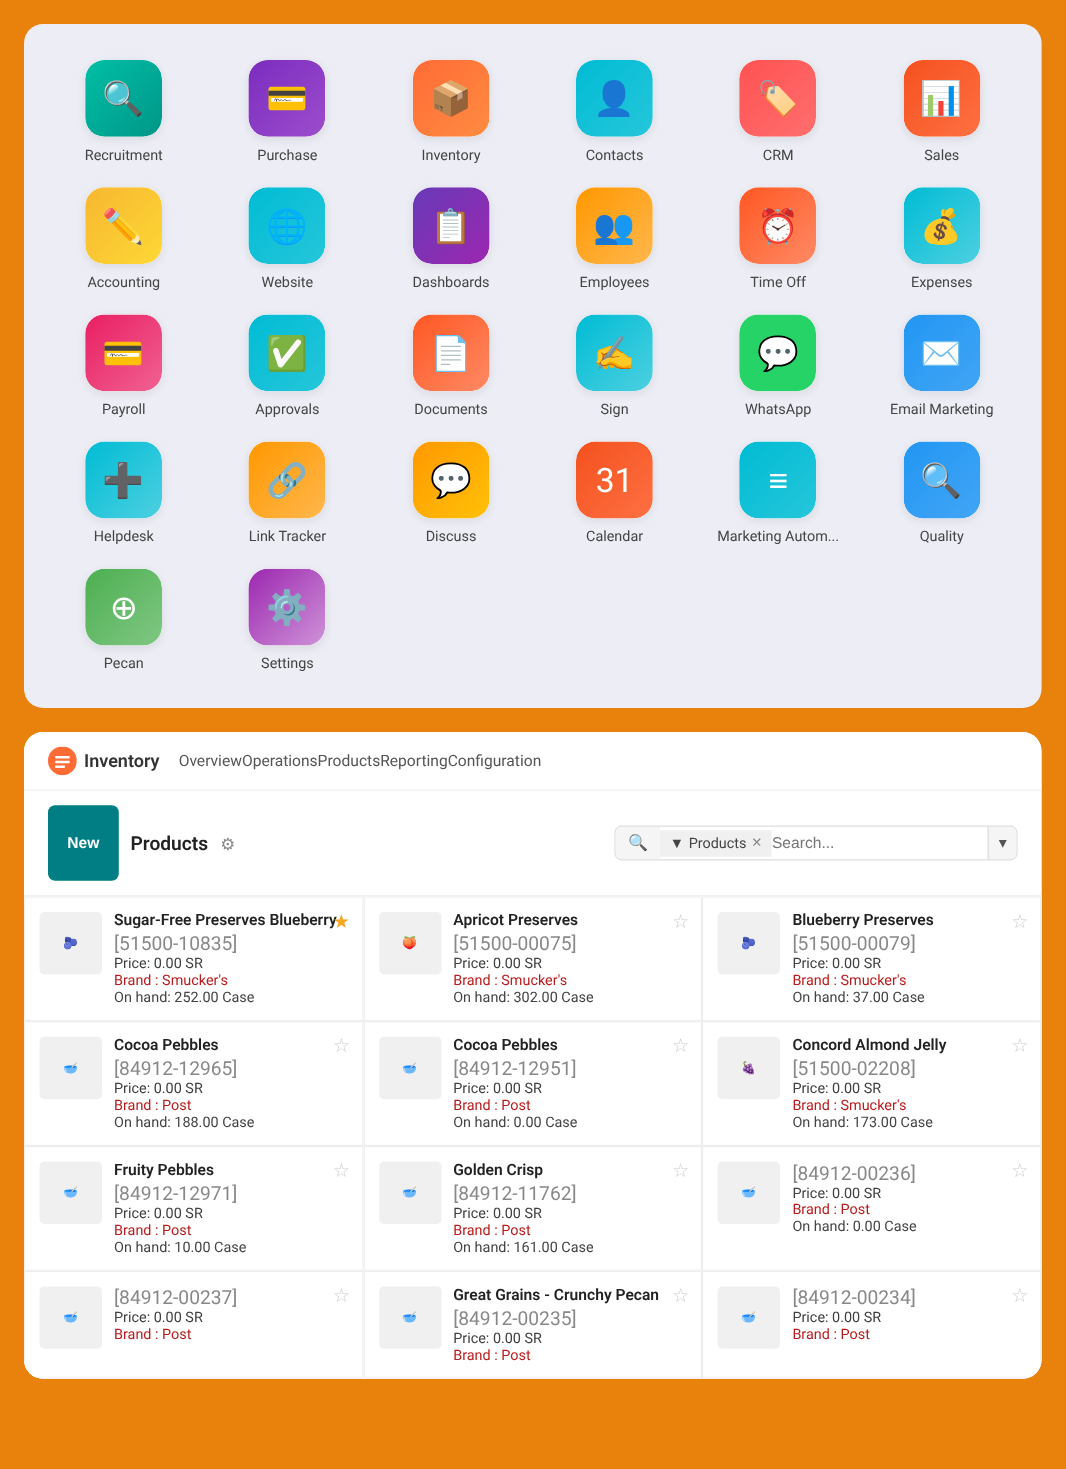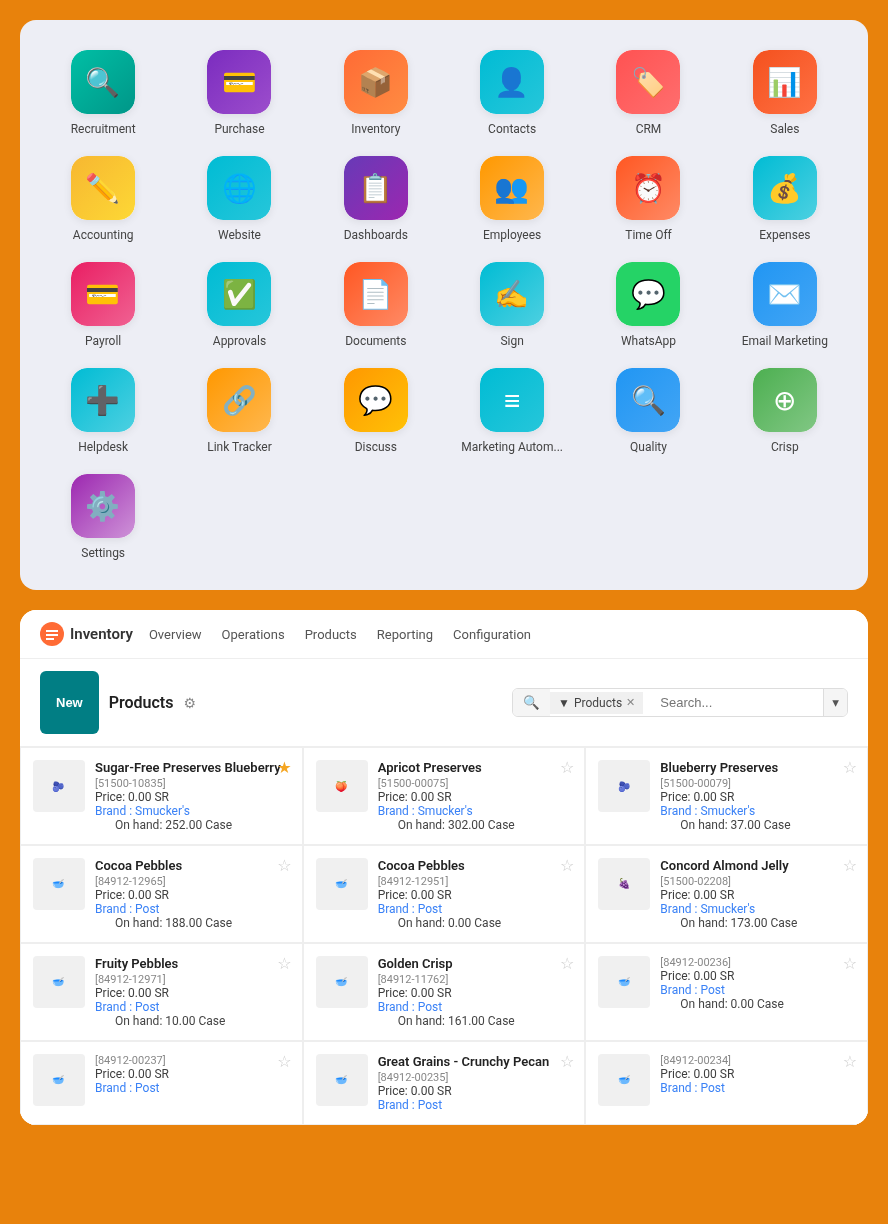--- a/index.html
+++ b/index.html
@@ -71,21 +71,20 @@
       width: 24px;
       height: 24px;
     }
     .inv-title {
       font-size: 15px;
       font-weight: 600;
       color: #333;
     }
     .inv-nav {
       display: flex;
-      gap: 20px;
     }
     .inv-nav-item {
       font-size: 13px;
       color: #555;
       cursor: pointer;
       padding: 4px 0;
     }
 
     .inventory-toolbar {
       display: flex;
@@ -143,21 +142,21 @@
       color: #444;
     }
     .filter-badge .x-btn {
       cursor: pointer;
       color: #888;
       font-size: 11px;
     }
     .search-input {
       border: none;
       outline: none;
-      padding: 6px 17px;
+      padding: 6px 0;
       font-size: 13px;
       width: 180px;
       background: white;
     }
     .dropdown-btn {
       background: #f5f5f5;
       border: none;
       border-left: 1px solid #ddd;
       padding: 6px 8px;
       cursor: pointer;
@@ -187,35 +186,34 @@
     .product-info {
       flex: 1;
     }
     .product-name {
       font-size: 13px;
       font-weight: 600;
       color: #222;
       line-height: 1.3;
     }
     .product-sku {
-      font-size: 11px;
+      font-size: 16px;
       color: #888;
     }
     .product-price {
       font-size: 12px;
       color: #404040;
     }
     .product-brand {
       font-size: 12px;
-      color: #3b82f6;
+      color: #b91c1c;
     }
     .product-onhand {
       font-size: 12px;
       color: #444;
-      margin-left: 20px;
     }
     .star-btn {
       position: absolute;
       top: 10px;
       right: 10px;
       background: none;
       border: none;
       cursor: pointer;
       font-size: 16px;
     }
@@ -400,35 +398,41 @@
         <span class="app-label">Link Tracker</span>
       </div>
       <div class="app-item">
         <div class="app-icon">
           <div class="app-icon-inner icon-discuss">💬</div>
         </div>
         <span class="app-label">Discuss</span>
       </div>
       <div class="app-item">
         <div class="app-icon">
+          <div class="app-icon-inner icon-calendar">31</div>
+        </div>
+        <span class="app-label">Calendar</span>
+      </div>
+      <div class="app-item">
+        <div class="app-icon">
           <div class="app-icon-inner icon-marketingauto">≡</div>
         </div>
         <span class="app-label">Marketing Autom...</span>
       </div>
       <div class="app-item">
         <div class="app-icon">
           <div class="app-icon-inner icon-quality">🔍</div>
         </div>
         <span class="app-label">Quality</span>
       </div>
       <div class="app-item">
         <div class="app-icon">
           <div class="app-icon-inner icon-apps">⊕</div>
         </div>
-        <span class="app-label">Crisp</span>
+        <span class="app-label">Pecan</span>
       </div>
       <div class="app-item">
         <div class="app-icon">
           <div class="app-icon-inner icon-settings">⚙️</div>
         </div>
         <span class="app-label">Settings</span>
       </div>
     </div>
 </div>
 

